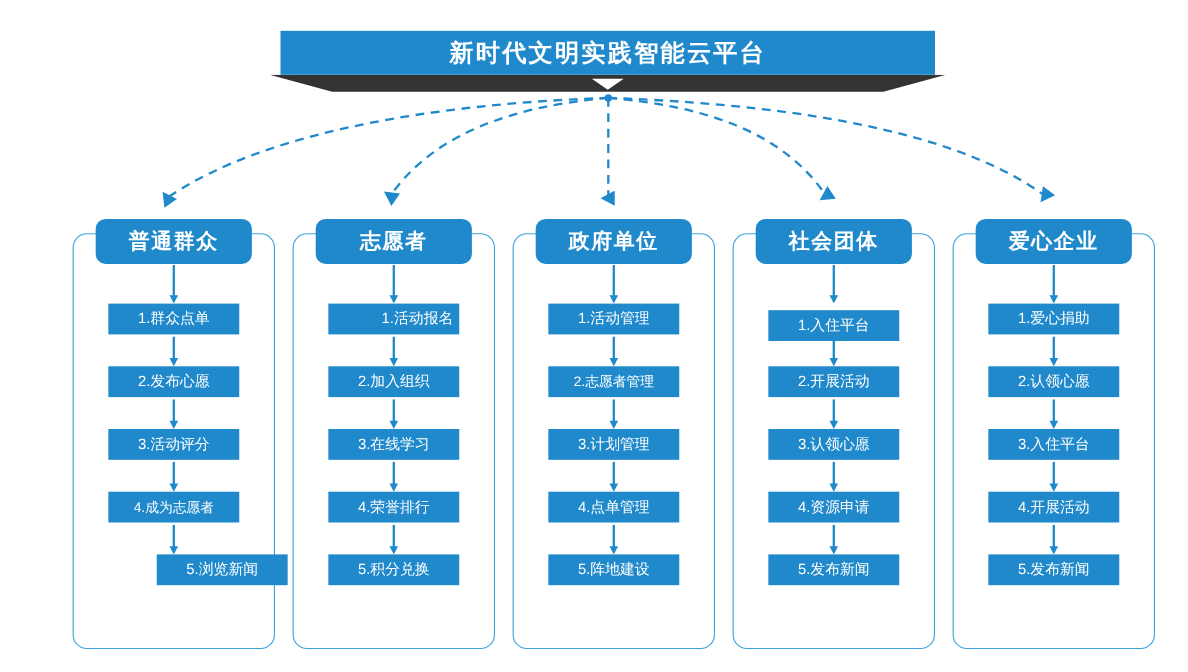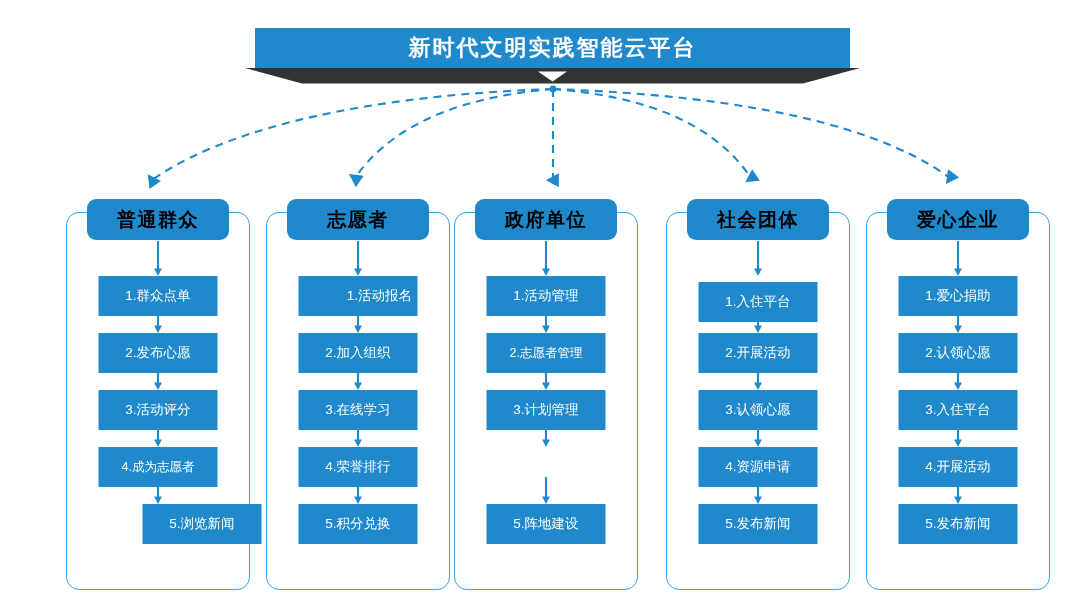--- a/index.html
+++ b/index.html
@@ -84,61 +84,61 @@
     top: 212px;
     width: 184px;
     height: 378px;
     box-sizing: border-box;
     border: 1.6px solid #3ba3dd;
     border-radius: 13px;
     background: transparent;
   }
   .col-0 { left: 66px; }
   .col-1 { left: 266px; }
-  .col-2 { left: 454px; }
+  .col-2 { left: 466px; }
   .col-3 { left: 666px; }
   .col-4 { left: 866px; }
 
   .col-header {
     position: absolute;
     left: 50%;
     transform: translateX(-50%);
     top: -14px;
     width: 142px;
     height: 41px;
     background: #1f89cb;
     border-radius: 9px;
     display: flex;
     align-items: center;
     justify-content: center;
     z-index: 4;
   }
   .col-header .col-header-text {
-    color: #000000;
+    color: #ffffff;
     font-size: 19px;
     font-weight: bold;
     letter-spacing: 1.5px;
     line-height: 1;
     white-space: nowrap;
   }
 
   .col-body {
     position: absolute;
     left: 0;
     top: 0;
     width: 100%;
     height: 100%;
   }
 
   .step {
     position: absolute;
     left: 50%;
     transform: translateX(-50%);
     width: 119px;
-    height: 40px;
+    height: 28px;
     background: #1f89cb;
     display: flex;
     align-items: center;
     justify-content: center;
     box-sizing: border-box;
   }
   .step .step-text {
     color: #ffffff;
     font-size: 13.5px;
     font-weight: normal;
@@ -334,20 +334,23 @@
           </div>
           <div class="step" style="top: 177px;">
             <span class="step-text">3.计划管理</span>
           </div>
           <div class="vstub" style="top: 207px; height: 27px;">
             <svg width="13" height="27" viewBox="0 0 13 27">
               <line x1="6.5" y1="0" x2="6.5" y2="21" stroke="#1f89cb" stroke-width="2.1"></line>
               <path d="M2.6,19.5 L10.4,19.5 L6.5,27 Z" fill="#1f89cb"></path>
             </svg>
           </div>
+          <div class="step" style="top: 234px;">
+            <span class="step-text">4.点单管理</span>
+          </div>
           <div class="vstub" style="top: 264px; height: 27px;">
             <svg width="13" height="27" viewBox="0 0 13 27">
               <line x1="6.5" y1="0" x2="6.5" y2="21" stroke="#1f89cb" stroke-width="2.1"></line>
               <path d="M2.6,19.5 L10.4,19.5 L6.5,27 Z" fill="#1f89cb"></path>
             </svg>
           </div>
           <div class="step" style="top: 291px;">
             <span class="step-text">5.阵地建设</span>
           </div>
         </div>

